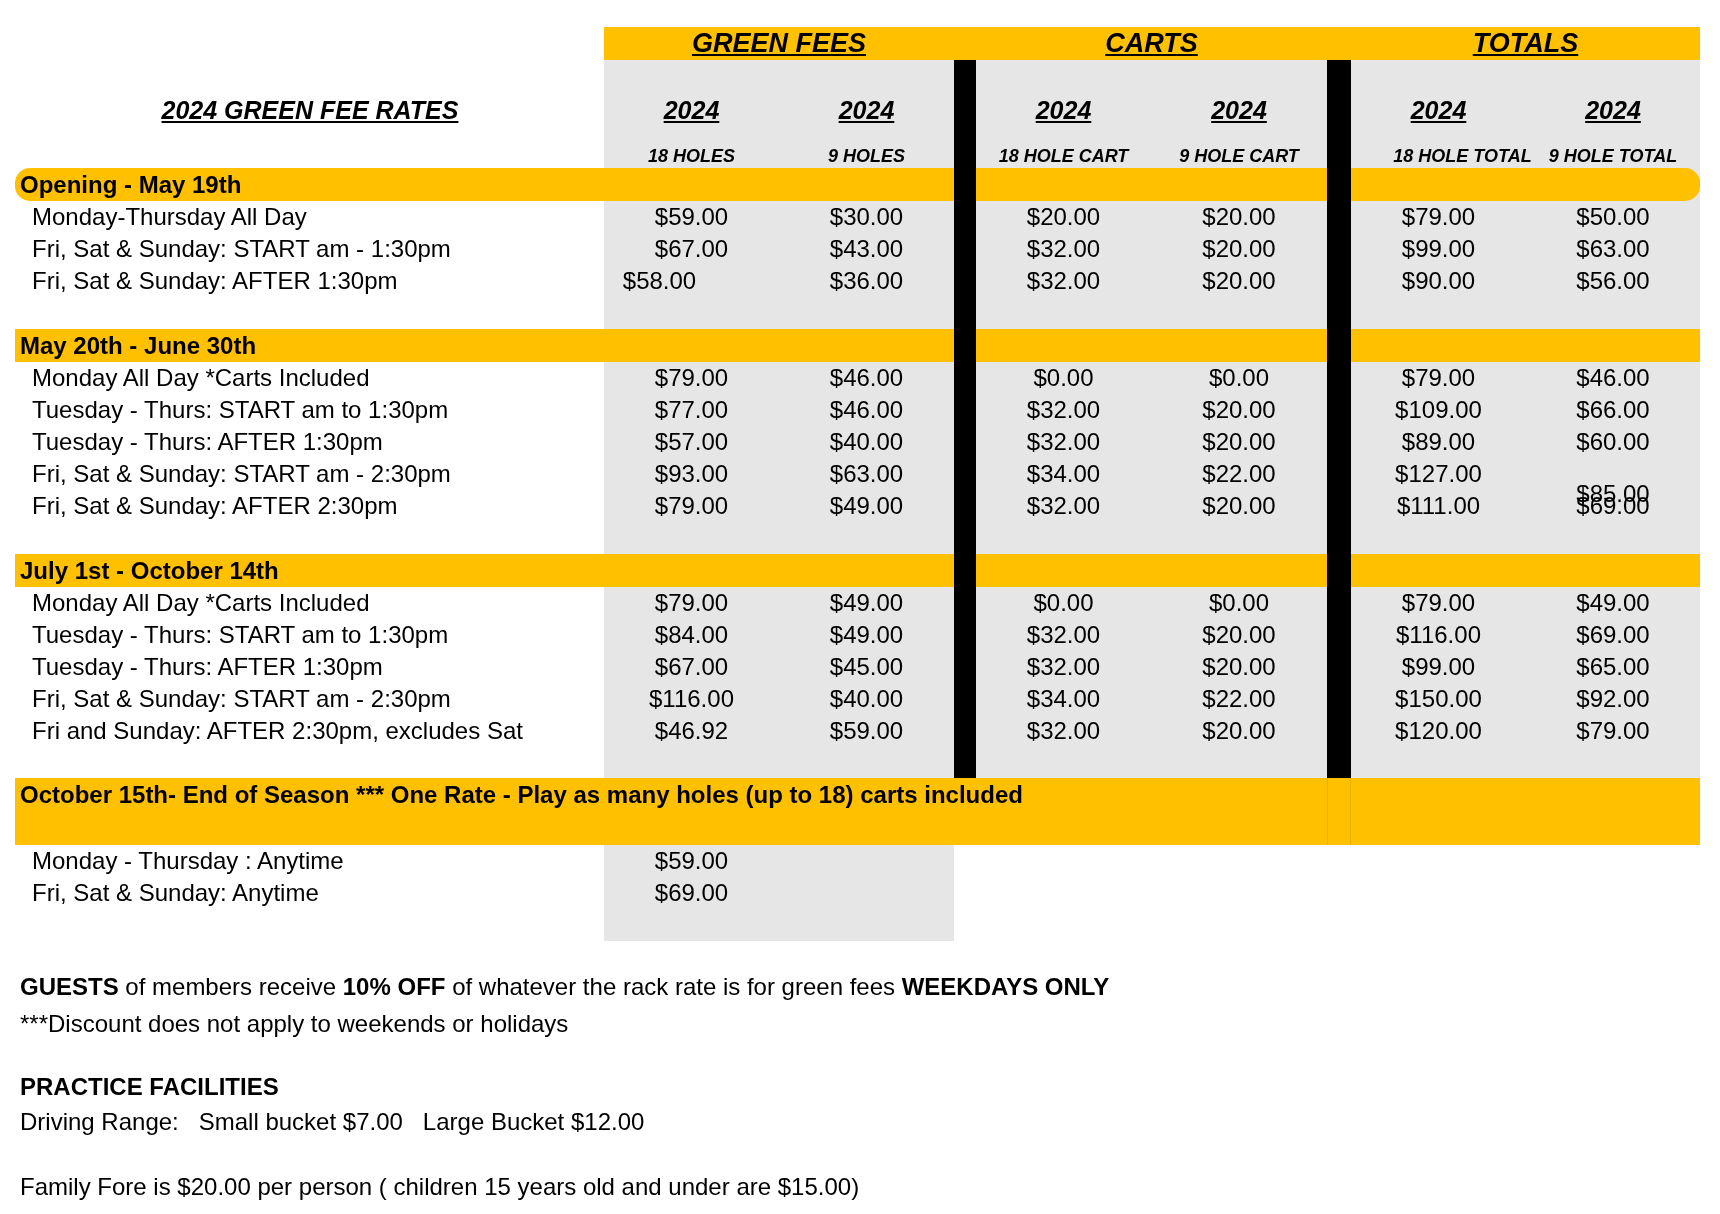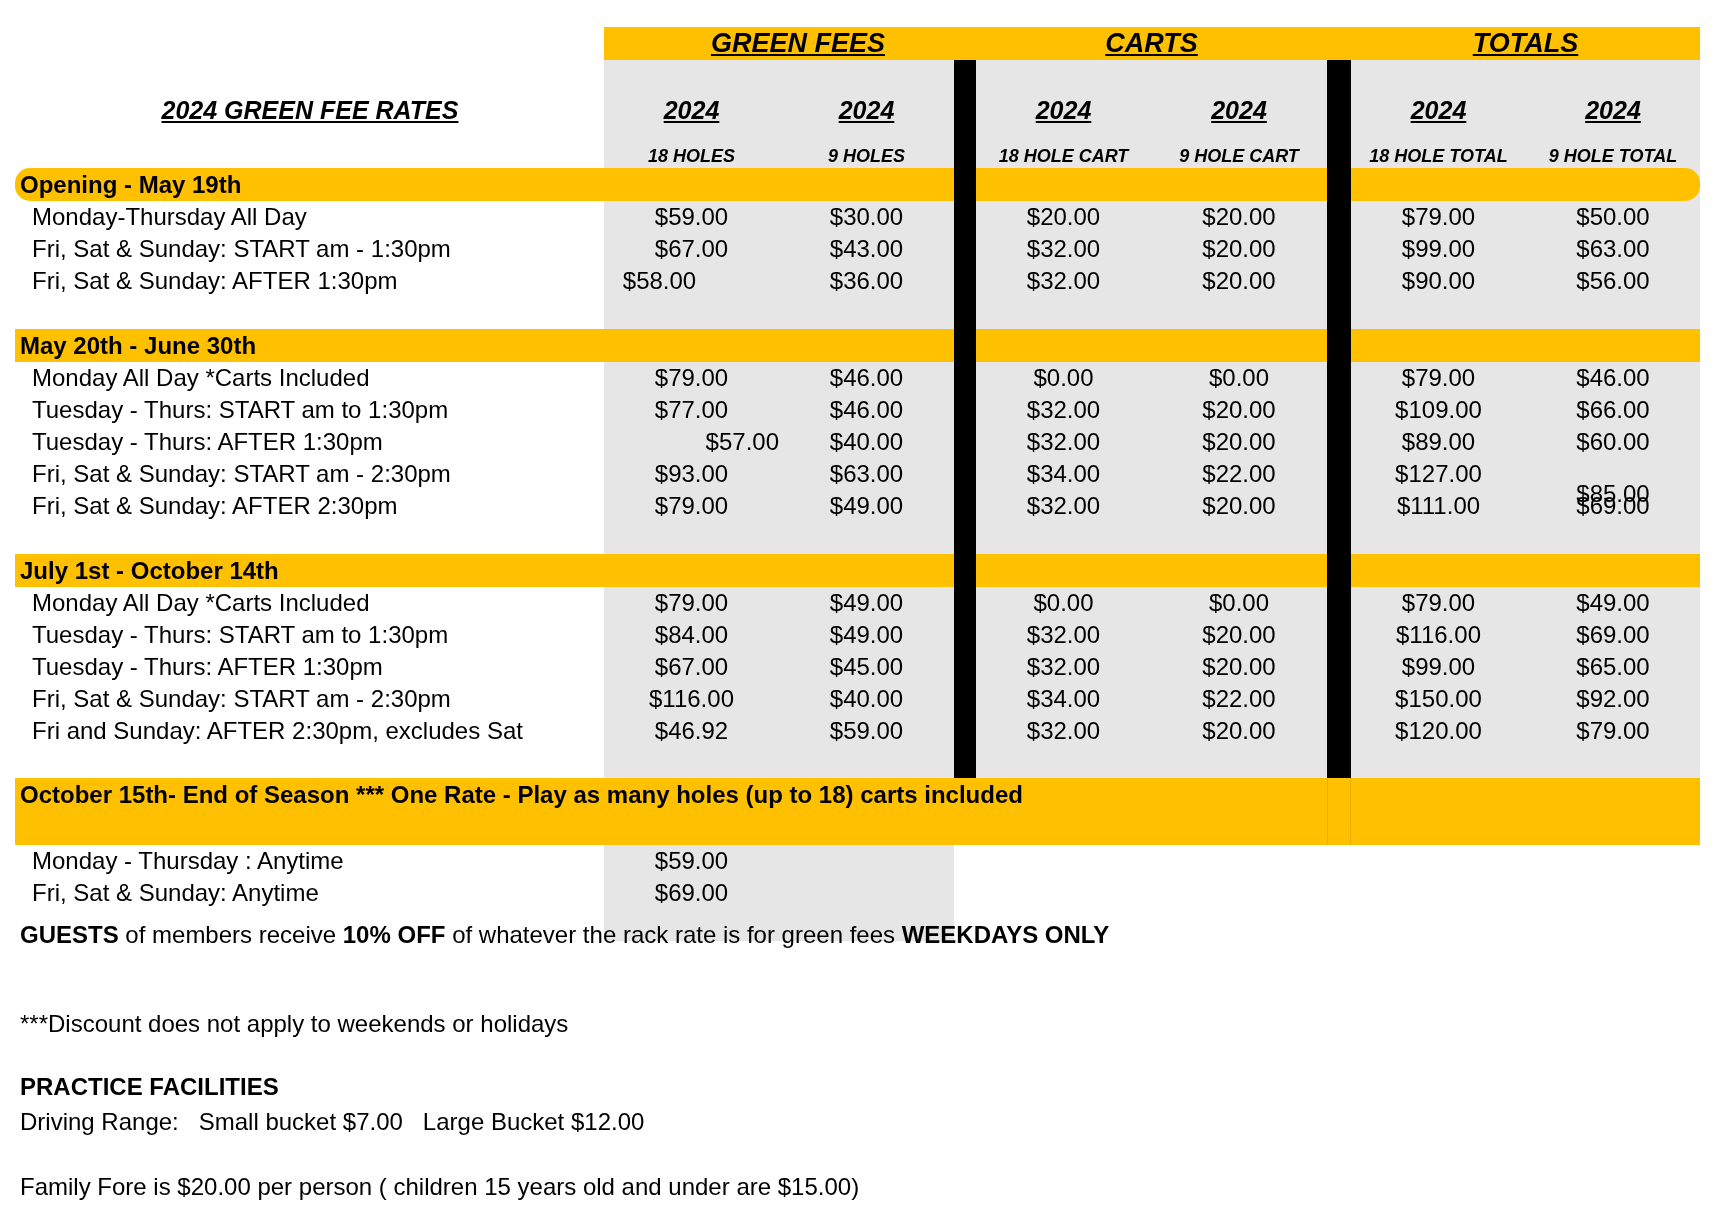--- a/index.html
+++ b/index.html
@@ -15,21 +15,21 @@
   .section{font-size:24px;font-weight:bold;line-height:33px;padding-left:5px;box-sizing:border-box;}
   .row-label{font-size:24px;line-height:32px;left:32px;white-space:nowrap;}
   .cell{font-size:24px;line-height:32px;text-align:center;white-space:nowrap;}
   .note{font-size:24px;left:20px;white-space:nowrap;}
   b{font-weight:bold;}
 </style>
 </head>
 <body>
 
 <div class="abs yellow" style="left:604px;top:27px;width:1096px;height:33px;"></div>
-<div class="abs hdr grp-title" style="left:604px;top:27px;width:350px;margin-left:19px;">GREEN FEES</div>
+<div class="abs hdr grp-title" style="left:604px;top:27px;width:350px;">GREEN FEES</div>
 <div class="abs hdr grp-title" style="left:976px;top:27px;width:351px;">CARTS</div>
 <div class="abs hdr grp-title" style="left:1351px;top:27px;width:349px;">TOTALS</div>
 
 <div class="abs gray" style="left:604px;top:60px;width:350px;height:718px;"></div>
 <div class="abs gray" style="left:976px;top:60px;width:351px;height:718px;"></div>
 <div class="abs gray" style="left:1351px;top:60px;width:349px;height:718px;"></div>
 
 <div class="abs gray" style="left:604px;top:845px;width:350px;height:96px;"></div>
 
 <div class="abs yellow section" style="left:15px;top:168px;width:1685px;height:33px;border-radius:15px;"><span>Opening - May 19th</span></div>
@@ -47,21 +47,21 @@
 <div class="abs hdr year" style="left:779px;top:96px;width:175px;">2024</div>
 <div class="abs hdr year" style="left:976px;top:96px;width:175px;">2024</div>
 <div class="abs hdr year" style="left:1151px;top:96px;width:176px;">2024</div>
 <div class="abs hdr year" style="left:1351px;top:96px;width:175px;">2024</div>
 <div class="abs hdr year" style="left:1526px;top:96px;width:174px;">2024</div>
 
 <div class="abs sub" style="left:604px;top:146px;width:175px;">18 HOLES</div>
 <div class="abs sub" style="left:779px;top:146px;width:175px;">9 HOLES</div>
 <div class="abs sub" style="left:976px;top:146px;width:175px;">18 HOLE CART</div>
 <div class="abs sub" style="left:1151px;top:146px;width:176px;">9 HOLE CART</div>
-<div class="abs sub" style="left:1351px;top:146px;width:175px;">18 HOLE TOTAL</div>
+<div class="abs sub" style="left:1351px;top:146px;width:175px;padding-left:24px;">18 HOLE TOTAL</div>
 <div class="abs sub" style="left:1526px;top:146px;width:174px;">9 HOLE TOTAL</div>
 
 <div id="rows">
     <div class="abs row-label" style="top: 201px;">Monday-Thursday  All Day</div>
     <div class="abs cell" style="top: 201px; left: 604px; width: 175px;">$59.00</div>
     <div class="abs cell" style="top: 201px; left: 779px; width: 175px;">$30.00</div>
     <div class="abs cell" style="top: 201px; left: 976px; width: 175px;">$20.00</div>
     <div class="abs cell" style="top: 201px; left: 1151px; width: 176px;">$20.00</div>
     <div class="abs cell" style="top: 201px; left: 1351px; width: 175px;">$79.00</div>
     <div class="abs cell" style="top: 201px; left: 1526px; width: 174px;">$50.00</div>
@@ -87,21 +87,21 @@
     <div class="abs cell" style="top: 362px; left: 1351px; width: 175px;">$79.00</div>
     <div class="abs cell" style="top: 362px; left: 1526px; width: 174px;">$46.00</div>
     <div class="abs row-label" style="top: 394px;">Tuesday - Thurs: START am to 1:30pm</div>
     <div class="abs cell" style="top: 394px; left: 604px; width: 175px;">$77.00</div>
     <div class="abs cell" style="top: 394px; left: 779px; width: 175px;">$46.00</div>
     <div class="abs cell" style="top: 394px; left: 976px; width: 175px;">$32.00</div>
     <div class="abs cell" style="top: 394px; left: 1151px; width: 176px;">$20.00</div>
     <div class="abs cell" style="top: 394px; left: 1351px; width: 175px;">$109.00</div>
     <div class="abs cell" style="top: 394px; left: 1526px; width: 174px;">$66.00</div>
     <div class="abs row-label" style="top: 426px;">Tuesday - Thurs: AFTER 1:30pm</div>
-    <div class="abs cell" style="top: 426px; left: 604px; width: 175px; text-align: right;">$57.00</div>
+    <div class="abs cell" style="top: 426px; left: 604px; width: 175px;">$57.00</div>
     <div class="abs cell" style="top: 426px; left: 779px; width: 175px;">$40.00</div>
     <div class="abs cell" style="top: 426px; left: 976px; width: 175px;">$32.00</div>
     <div class="abs cell" style="top: 426px; left: 1151px; width: 176px;">$20.00</div>
     <div class="abs cell" style="top: 426px; left: 1351px; width: 175px;">$89.00</div>
     <div class="abs cell" style="top: 426px; left: 1526px; width: 174px;">$60.00</div>
     <div class="abs row-label" style="top: 458px;">Fri, Sat &amp; Sunday: START am - 2:30pm</div>
     <div class="abs cell" style="top: 458px; left: 604px; width: 175px;">$93.00</div>
     <div class="abs cell" style="top: 458px; left: 779px; width: 175px;">$63.00</div>
     <div class="abs cell" style="top: 458px; left: 976px; width: 175px;">$34.00</div>
     <div class="abs cell" style="top: 458px; left: 1151px; width: 176px;">$22.00</div>
@@ -148,19 +148,19 @@
     <div class="abs cell" style="top: 715px; left: 976px; width: 175px;">$32.00</div>
     <div class="abs cell" style="top: 715px; left: 1151px; width: 176px;">$20.00</div>
     <div class="abs cell" style="top: 715px; left: 1351px; width: 175px;">$120.00</div>
     <div class="abs cell" style="top: 715px; left: 1526px; width: 174px;">$79.00</div>
     <div class="abs row-label" style="top: 845px;">Monday - Thursday : Anytime</div>
     <div class="abs cell" style="top: 845px; left: 604px; width: 175px;">$59.00</div>
     <div class="abs row-label" style="top: 877px;">Fri, Sat &amp; Sunday: Anytime</div>
     <div class="abs cell" style="top: 877px; left: 604px; width: 175px;">$69.00</div>
   </div>
 
-<div class="abs note" style="top:921px;">
+<div class="abs note" style="top:973px;">
   <b>GUESTS</b><span> of members receive </span><b>10% OFF</b><span> of whatever the rack rate is for green fees </span><b>WEEKDAYS ONLY</b>
 </div>
 <div class="abs note" style="top:1010px;">***Discount does not apply to weekends or holidays</div>
 <div class="abs note" style="top:1073px;font-weight:bold;">PRACTICE FACILITIES</div>
 <div class="abs note" style="top:1108px;white-space:pre;">Driving Range:   Small bucket $7.00   Large Bucket $12.00</div>
 <div class="abs note" style="top:1173px;">Family Fore is $20.00 per person ( children 15 years old and under are $15.00)</div>
 
 </body></html>

